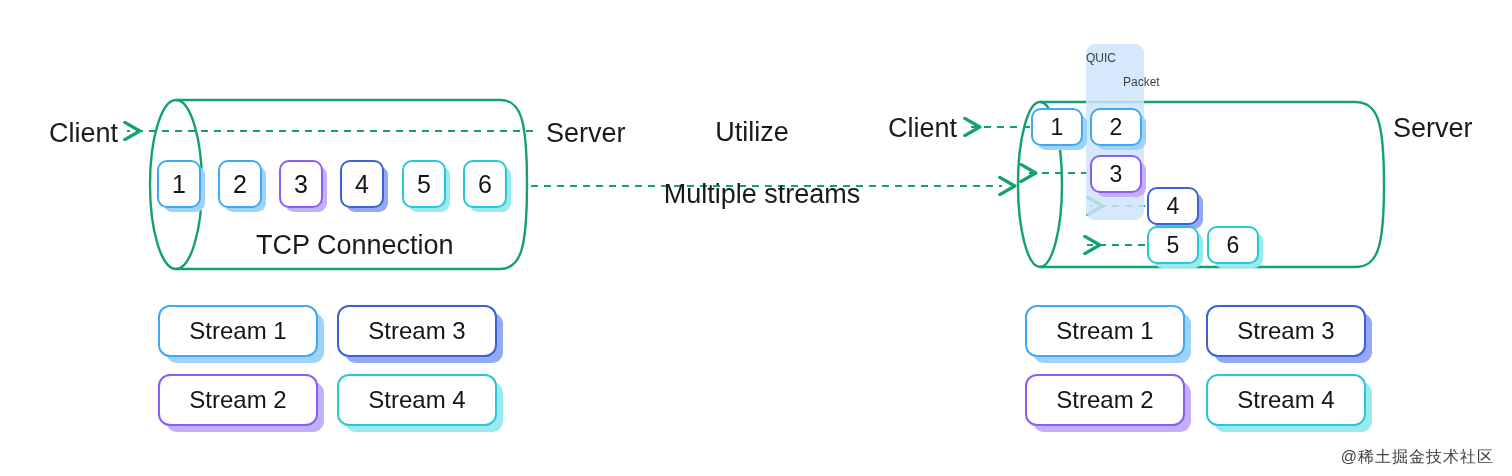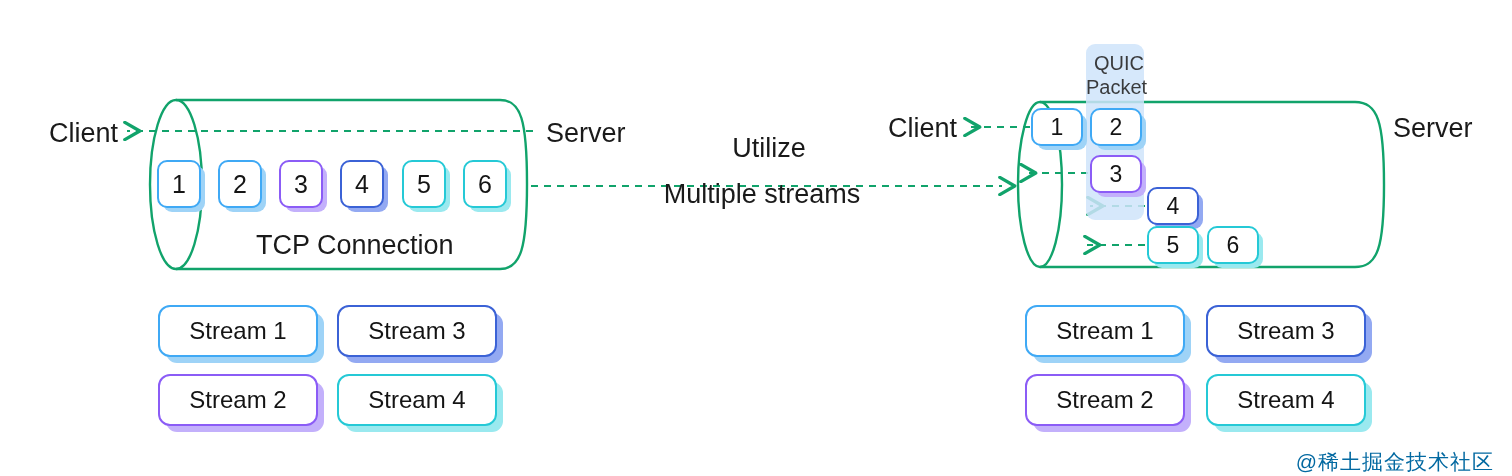--- a/index.html
+++ b/index.html
@@ -40,23 +40,23 @@
   
   .quic-band {
     position: absolute;
     background: #cfe4fb;
     border-radius: 9px;
     opacity: 0.85;
   }
   .quic-band-text {
     position: absolute;
     width: 100%;
-    text-align: right;
+    text-align: left;
     color: #17181a;
-    font-size: 20px;
+    font-size: 12px;
     line-height: 1.35;
     top: 8px;
   }
 
   
   .pkt {
     position: absolute;
     width: 44px;
     height: 48px;
     border-radius: 10px;
@@ -108,23 +108,23 @@
   .c-cyan   { border-color: #25c9d6; box-shadow: 7px 7px 0 -1px #9ae9ef; }
 
   .c-blue-s   { box-shadow: 5px 5px 0 -1px #9ed3f7; }
   .c-purple-s { box-shadow: 5px 5px 0 -1px #c3b0fb; }
   .c-indigo-s { box-shadow: 5px 5px 0 -1px #93a9f2; }
   .c-cyan-s   { box-shadow: 5px 5px 0 -1px #9ae9ef; }
 
   .watermark {
     position: absolute;
     right: 18px;
-    bottom: 0;
-    color: #0369a1;
-    font-size: 21px;
+    bottom: 8px;
+    color: #404040;
+    font-size: 16px;
     letter-spacing: 1px;
     white-space: nowrap;
   }
 </style>
 </head>
 <body>
 
 <div id="stage">
 
   <svg id="bg-svg" viewBox="0 0 1512 476">
@@ -196,26 +196,26 @@
   <div class="stream c-indigo" style="left:337px; top:305px;">
     <span>Stream 3</span>
   </div>
   <div class="stream c-purple" style="left:158px; top:374px;">
     <span>Stream 2</span>
   </div>
   <div class="stream c-cyan" style="left:337px; top:374px;">
     <span>Stream 4</span>
   </div>
 
-  <div class="lbl center" style="left:669px; top:117px; width:200px;margin-top:16px;">Utilize</div>
+  <div class="lbl center" style="left:652px; top:117px; width:200px;">Utilize</div>
   <div class="lbl center" style="left:662px; top:151px; width:200px;margin-top:28px;">Multiple streams</div>
 
   <div class="quic-band" style="left:1086px; top:44px; width:58px; height:176px;">
     <div class="quic-band-text" style="top:6px;">QUIC</div>
-    <div class="quic-band-text" style="top:30px;">Packet</div>
+    <div class="quic-band-text" style="top:30px;padding-left:37px;">Packet</div>
   </div>
 
   <div class="lbl" style="left:888px; top:113px;">Client</div>
 
   <div class="lbl" style="left:1393px; top:113px;">Server</div>
 
   <div class="pktw c-blue c-blue-s" style="left:1031px; top:108px;">
     <span>1</span>
   </div>
   <div class="pktw c-blue c-blue-s" style="left:1090px; top:108px;">

